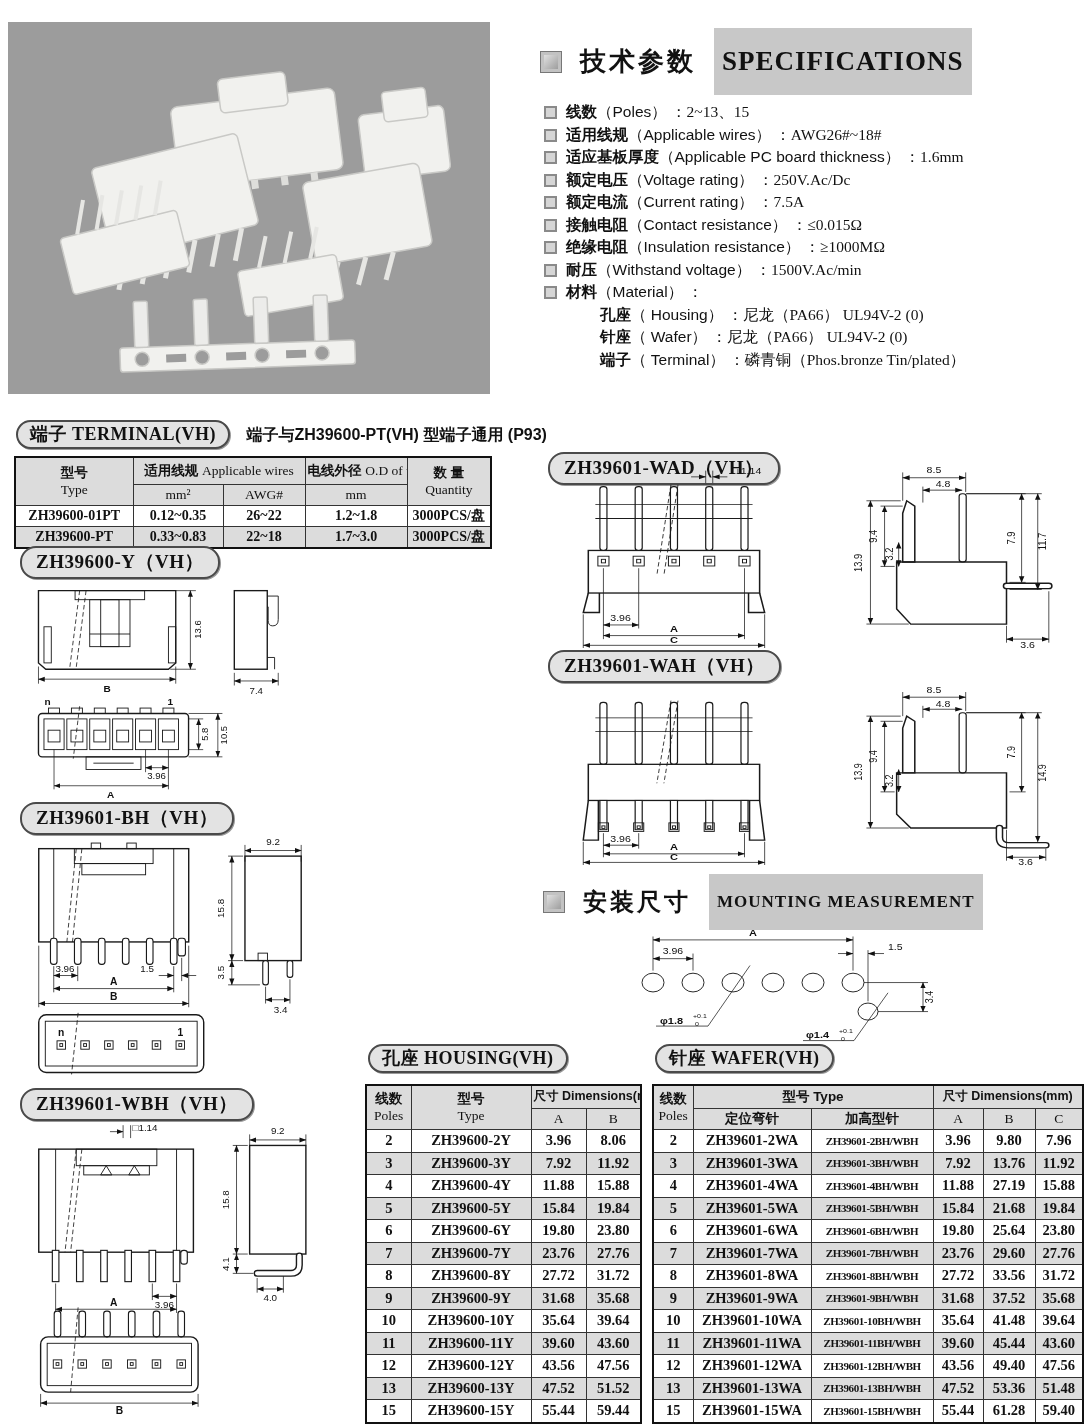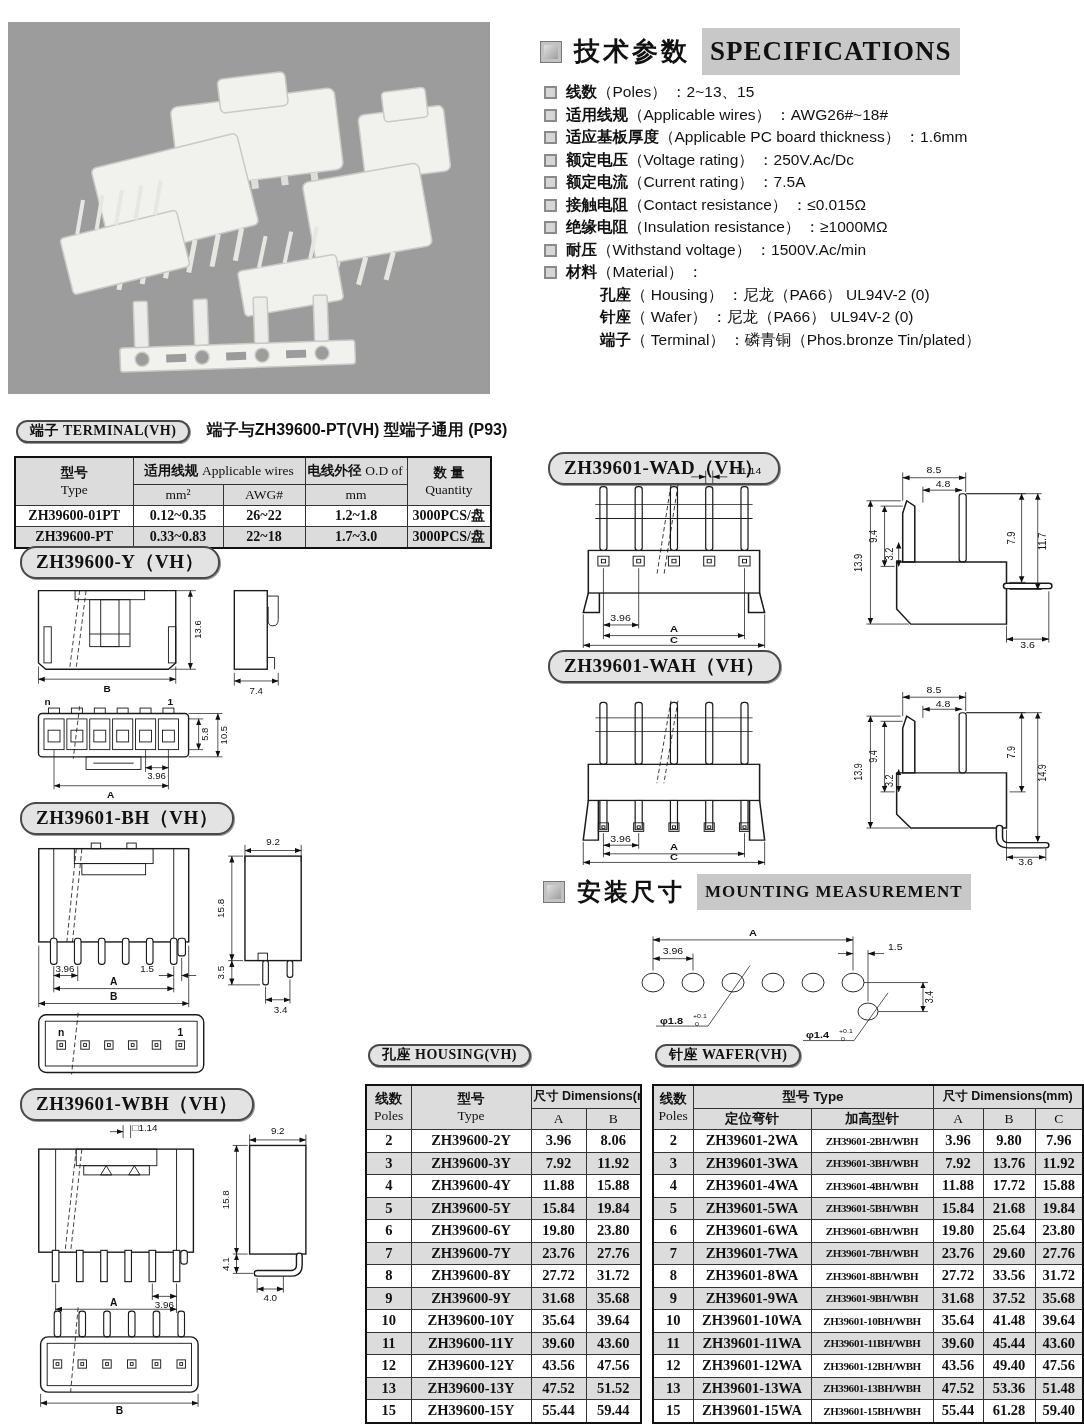--- a/index.html
+++ b/index.html
@@ -2,33 +2,33 @@
 <html><head>
 <meta charset="utf-8">
 <style>
   html,body{margin:0;padding:0;background:#fff;}
   body{width:1084px;height:1424px;position:relative;font-family:"Liberation Sans",sans-serif;color:#111;overflow:hidden;}
   .abs{position:absolute;}
   
   .pill{display:inline-block;border:2px solid #4a4a4a;border-radius:16px;background:#e3e3e3;
         padding:1px 14px 2px;font-family:"Liberation Serif",serif;font-weight:bold;font-size:19px;
         letter-spacing:.5px;box-shadow:1px 1px 0 #999;}
-  .pill.small{font-size:14px;padding:0 12px 1px;}
+  .pill.small{font-size:18px;padding:0 12px 1px;}
   
-  .sec-head{display:flex;align-items:center;gap:12px;}
+  .sec-head{display:flex;align-items:center;gap:18px;}
   .sec-icon{width:20px;height:20px;background:linear-gradient(135deg,#efefef,#8f8f8f);border:1px solid #777;
             box-shadow:inset 0 0 0 3px #c2c2c2;}
   .sec-cn{font-size:26px;font-weight:bold;letter-spacing:3px;}
-  .sec-en{font-family:"Liberation Serif",serif;font-weight:bold;font-size:27px;background:#c8c8c8;padding:8px 8px;letter-spacing:1px;}
+  .sec-en{font-family:"Liberation Serif",serif;font-weight:bold;font-size:27px;background:#c8c8c8;padding:18px 8px;letter-spacing:1px;}
   
   .spec-item{display:flex;align-items:flex-start;font-size:15.5px;line-height:21.5px;margin:1px 0;}
   .bullet{flex:0 0 auto;width:9px;height:9px;border:2px solid #8a8a8a;background:#d6d6d6;margin:5px 9px 0 4px;}
   .sp-cn{font-weight:bold;white-space:pre;}
   .sp-en{white-space:pre;}
-  .sp-val{white-space:pre;}
+  .sp-val{white-space:pre;font-family:Liberation Serif, serif;}
   .mat-sub{margin-left:60px;}
   
   table{border-collapse:collapse;table-layout:fixed;background:#fff;}
   table.dt-table{border:2.5px solid #111;}
   .dt-table th,.dt-table td{border:1.2px solid #333;text-align:center;padding:0 2px;overflow:hidden;white-space:nowrap;}
   .dt-table th{background:#dcdcdc;font-size:13.5px;line-height:1.25;margin-left:8px;}
   .dt-table td{font-family:"Liberation Serif",serif;font-size:14.5px;font-weight:bold;}
   .dt-table .cn{font-family:"Liberation Sans",sans-serif;font-weight:bold;}
   .dt-table .en{font-family:"Liberation Serif",serif;font-weight:normal;}
   tr.alt td{background:#dcdcdc;}
@@ -833,21 +833,21 @@
         <td>ZH39601-3BH/WBH</td>
         <td>7.92</td>
         <td>13.76</td>
         <td>11.92</td>
       </tr>
       <tr>
         <td>4</td>
         <td>ZH39601-4WA</td>
         <td>ZH39601-4BH/WBH</td>
         <td>11.88</td>
-        <td>17.72</td>
+        <td>27.19</td>
         <td>15.88</td>
       </tr>
       <tr class="alt">
         <td>5</td>
         <td>ZH39601-5WA</td>
         <td>ZH39601-5BH/WBH</td>
         <td>15.84</td>
         <td>21.68</td>
         <td>19.84</td>
       </tr>

